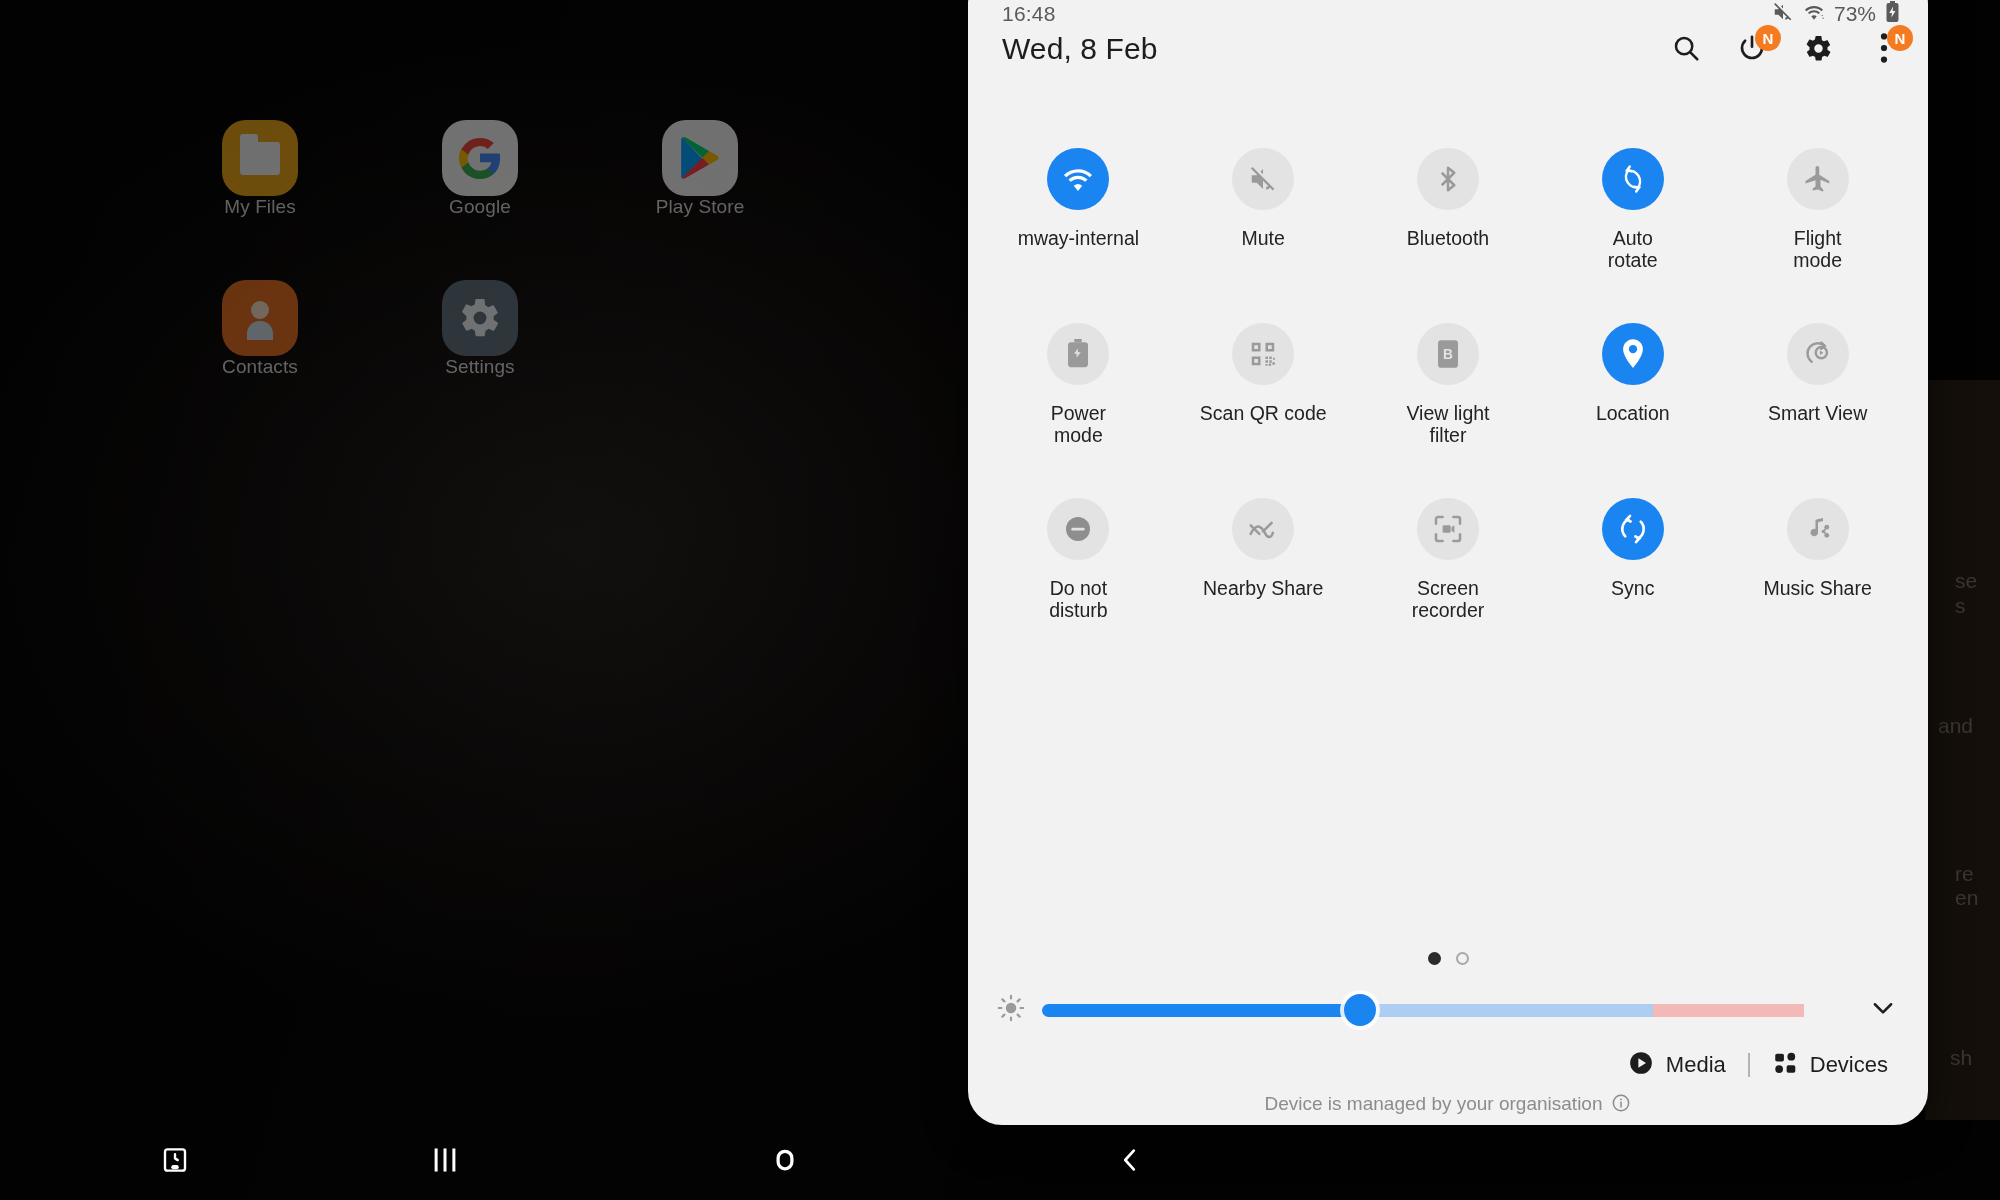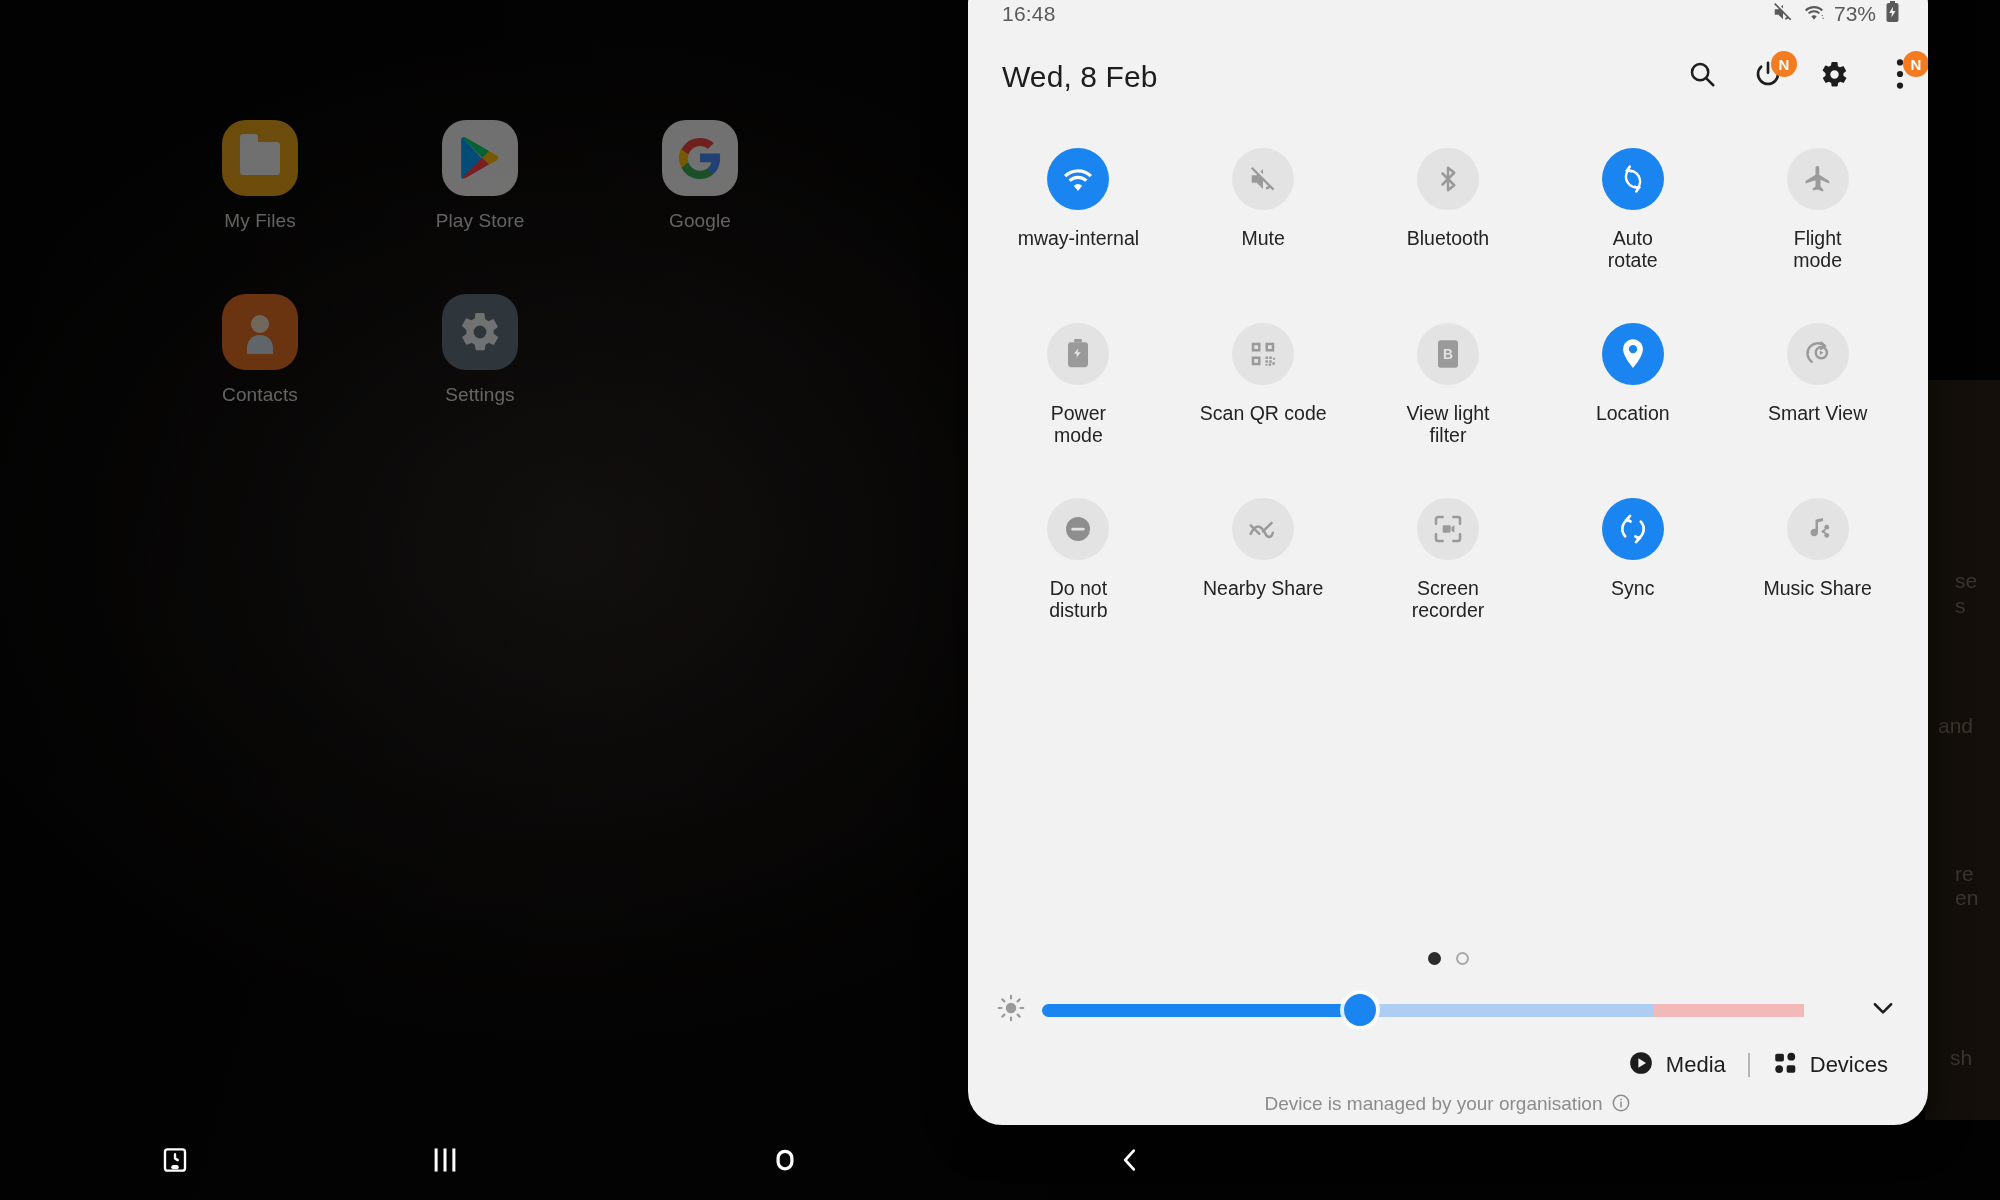--- a/index.html
+++ b/index.html
@@ -30,21 +30,21 @@
     z-index:2;
     opacity:.46;
   }
   .app-cell{ display:flex; flex-direction:column; align-items:center; }
   .app-icon{
     width:76px; height:76px; border-radius:24px;
     display:flex; align-items:center; justify-content:center;
     position:relative; overflow:hidden;
   }
   .app-label{
-    margin-top:14px; font-size:19px; color:#cfcfcf; letter-spacing:.1px;
+    font-size:19px; color:#cfcfcf; letter-spacing:.1px;
     white-space:nowrap;
   }
 
   .ic-myfiles{ background:#e8a317; }
   .ic-myfiles .folder{
     width:40px; height:33px; background:#efefef; border-radius:3px; position:relative;
   }
   .ic-myfiles .folder::before{
     content:""; position:absolute; left:0; top:-8px; width:18px;height:9px;
     background:#efefef; border-radius:3px 3px 0 0;
@@ -83,22 +83,22 @@
     position:absolute; left:0; top:18px; width:100%; height:36px;
     display:flex; align-items:center; justify-content:space-between;
     padding:16px 28px 0 34px;
   }
   #qs-clock{ font-size:21px; color:#5a5a5a; letter-spacing:.2px; }
   #qs-sysicons{ display:flex; align-items:center; gap:9px; color:#5a5a5a; }
   #qs-battery-text{ font-size:21px; color:#5a5a5a; }
 
   #qs-header{
     position:absolute; left:0; top:62px; width:100%; height:62px;
-    display:flex; align-items:flex-end; justify-content:space-between;
-    padding:0 10px 0 34px;
+    display:flex; align-items:flex-start; justify-content:space-between;
+    padding:0 26px 0 34px;
   }
   #qs-date{ font-size:30px; color:#1d1d1d; letter-spacing:.1px; }
   #qs-actions{ display:flex; align-items:center; gap:30px; }
   .hdr-btn{ position:relative; width:36px; height:36px; display:flex; align-items:center; justify-content:center; }
   .badge{
     position:absolute; top:-7px; right:-11px;
     width:26px; height:26px; border-radius:50%;
     background:#f47b20; color:#fff;
     font-size:15px; font-weight:bold;
     display:flex; align-items:center; justify-content:center;
@@ -191,41 +191,41 @@
 <div id="home-grid">
 
   <div class="app-cell">
     <div class="app-icon ic-myfiles">
       <div class="folder"></div>
     </div>
     <div class="app-label">My Files</div>
   </div>
 
   <div class="app-cell">
+    <div class="app-icon ic-google">
+      <svg width="46" height="46" viewBox="0 0 48 48">
+        <path fill="#4285F4" d="M45 24c0-1.6-.15-3.1-.4-4.6H24v9h11.8c-.5 2.7-2 5-4.3 6.6v5.5h7c4.1-3.8 6.5-9.4 6.5-16.5z"></path>
+        <path fill="#34A853" d="M24 46c5.8 0 10.7-1.9 14.3-5.2l-7-5.5c-1.9 1.3-4.4 2.1-7.3 2.1-5.6 0-10.4-3.8-12.1-8.9H4.7v5.6C8.3 41.3 15.6 46 24 46z"></path>
+        <path fill="#FBBC05" d="M11.9 28.5c-.4-1.3-.7-2.7-.7-4.5s.3-3.2.7-4.5v-5.6H4.7C3 17.2 2 20.5 2 24s1 6.8 2.7 10.1l7.2-5.6z"></path>
+        <path fill="#EA4335" d="M24 11.4c3.2 0 6 1.1 8.2 3.2l6.2-6.2C34.7 5 29.8 3 24 3 15.6 3 8.3 7.7 4.7 14.9l7.2 5.6c1.7-5.1 6.5-9.1 12.1-9.1z"></path>
+      </svg>
+    </div>
+    <div class="app-label">Google</div>
+  </div>
+
+  <div class="app-cell">
     <div class="app-icon ic-play">
       <svg width="42" height="46" viewBox="0 0 40 44">
         <path fill="#00A0FF" d="M3 2.2C2.4 2.8 2 3.8 2 5.1v33.8c0 1.3.4 2.3 1 2.9l.2.2 19-19v-.4L3 2.2z"></path>
         <path fill="#FFBC00" d="M28.5 28.3l-6.3-6.3v-.4l6.3-6.3.2.1 7.5 4.3c2.2 1.2 2.2 3.2 0 4.4l-7.5 4.2z"></path>
         <path fill="#FF3A44" d="M28.7 28.2L22.2 21.7 3 41c.7.8 1.9.9 3.3.1l22.4-12.9z"></path>
         <path fill="#00D06C" d="M28.7 15.2L6.3 2.4C4.9 1.6 3.7 1.7 3 2.5l19.2 19.2 6.5-6.5z"></path>
       </svg>
     </div>
     <div class="app-label">Play Store</div>
-  </div>
-
-  <div class="app-cell">
-    <div class="app-icon ic-google">
-      <svg width="46" height="46" viewBox="0 0 48 48">
-        <path fill="#4285F4" d="M45 24c0-1.6-.15-3.1-.4-4.6H24v9h11.8c-.5 2.7-2 5-4.3 6.6v5.5h7c4.1-3.8 6.5-9.4 6.5-16.5z"></path>
-        <path fill="#34A853" d="M24 46c5.8 0 10.7-1.9 14.3-5.2l-7-5.5c-1.9 1.3-4.4 2.1-7.3 2.1-5.6 0-10.4-3.8-12.1-8.9H4.7v5.6C8.3 41.3 15.6 46 24 46z"></path>
-        <path fill="#FBBC05" d="M11.9 28.5c-.4-1.3-.7-2.7-.7-4.5s.3-3.2.7-4.5v-5.6H4.7C3 17.2 2 20.5 2 24s1 6.8 2.7 10.1l7.2-5.6z"></path>
-        <path fill="#EA4335" d="M24 11.4c3.2 0 6 1.1 8.2 3.2l6.2-6.2C34.7 5 29.8 3 24 3 15.6 3 8.3 7.7 4.7 14.9l7.2 5.6c1.7-5.1 6.5-9.1 12.1-9.1z"></path>
-      </svg>
-    </div>
-    <div class="app-label">Google</div>
   </div>
 
   <div class="app-cell">
     <div class="app-icon ic-contacts">
       <svg width="40" height="44" viewBox="0 0 40 44">
         <circle cx="20" cy="14" r="9" fill="#f0d9c4"></circle>
         <path d="M20 25c-8 0-13 6-13 13v6h26v-6c0-7-5-13-13-13z" fill="#c7d6e0"></path>
       </svg>
     </div>
     <div class="app-label">Contacts</div>

